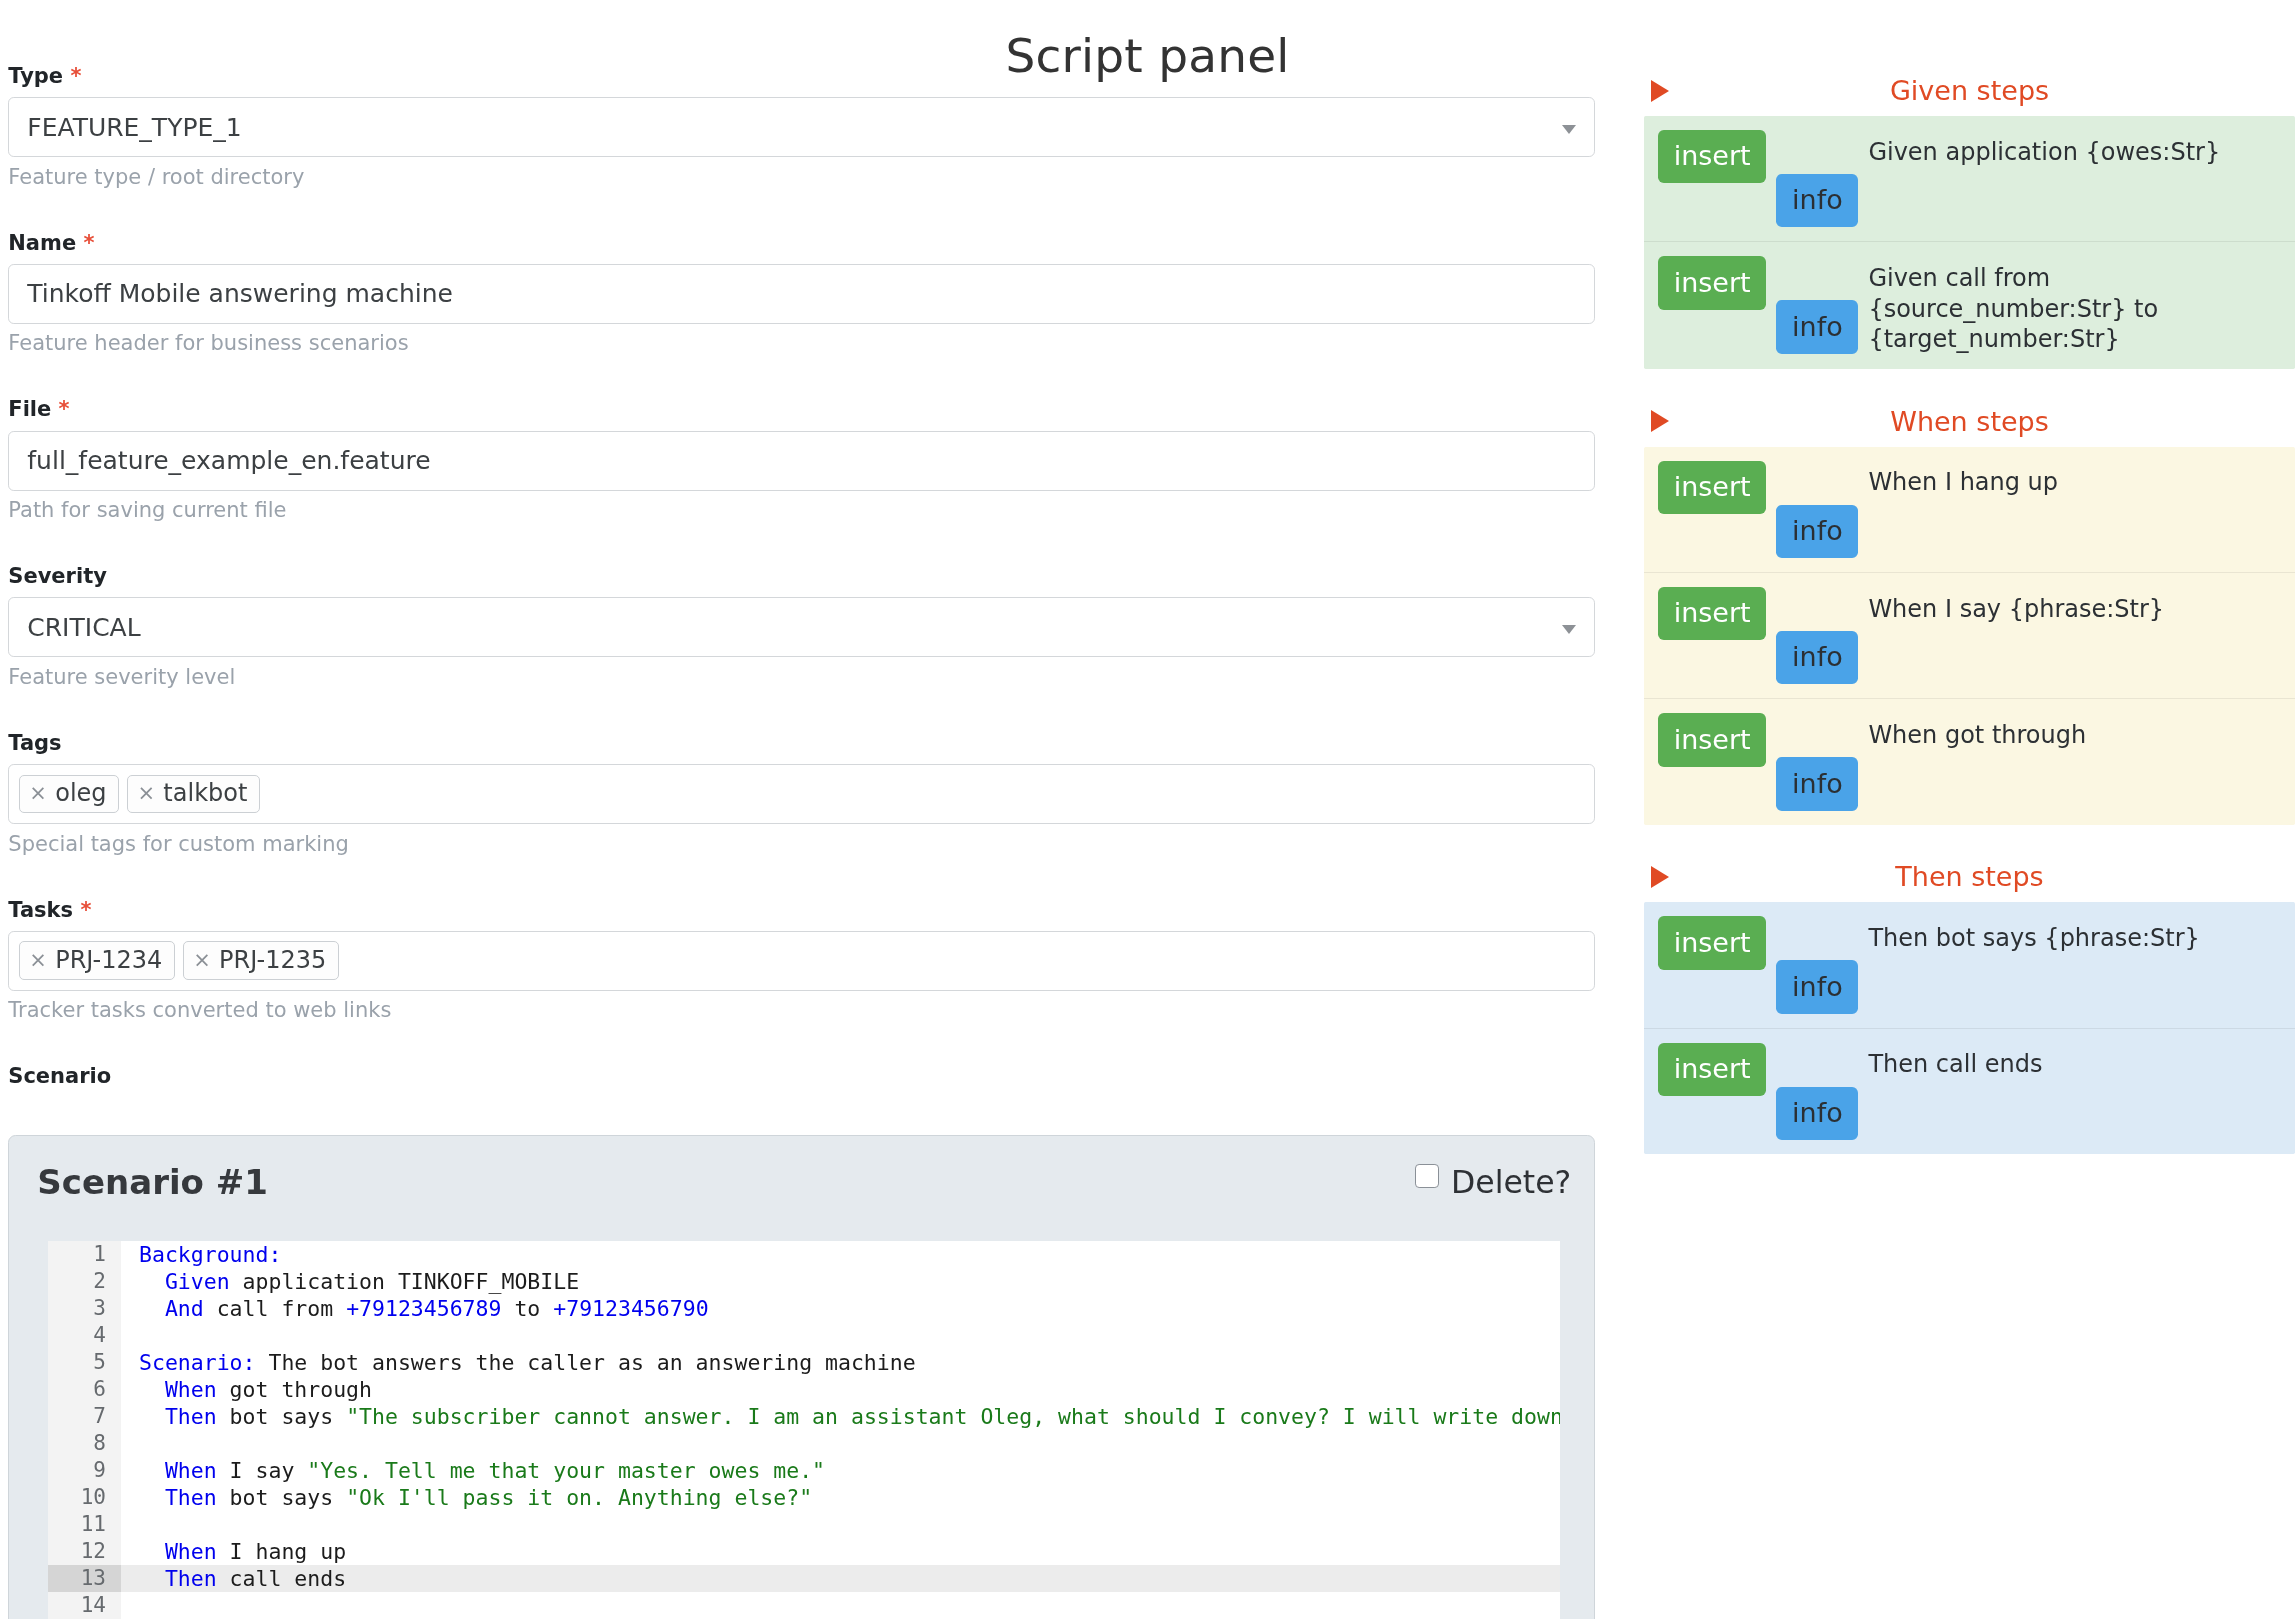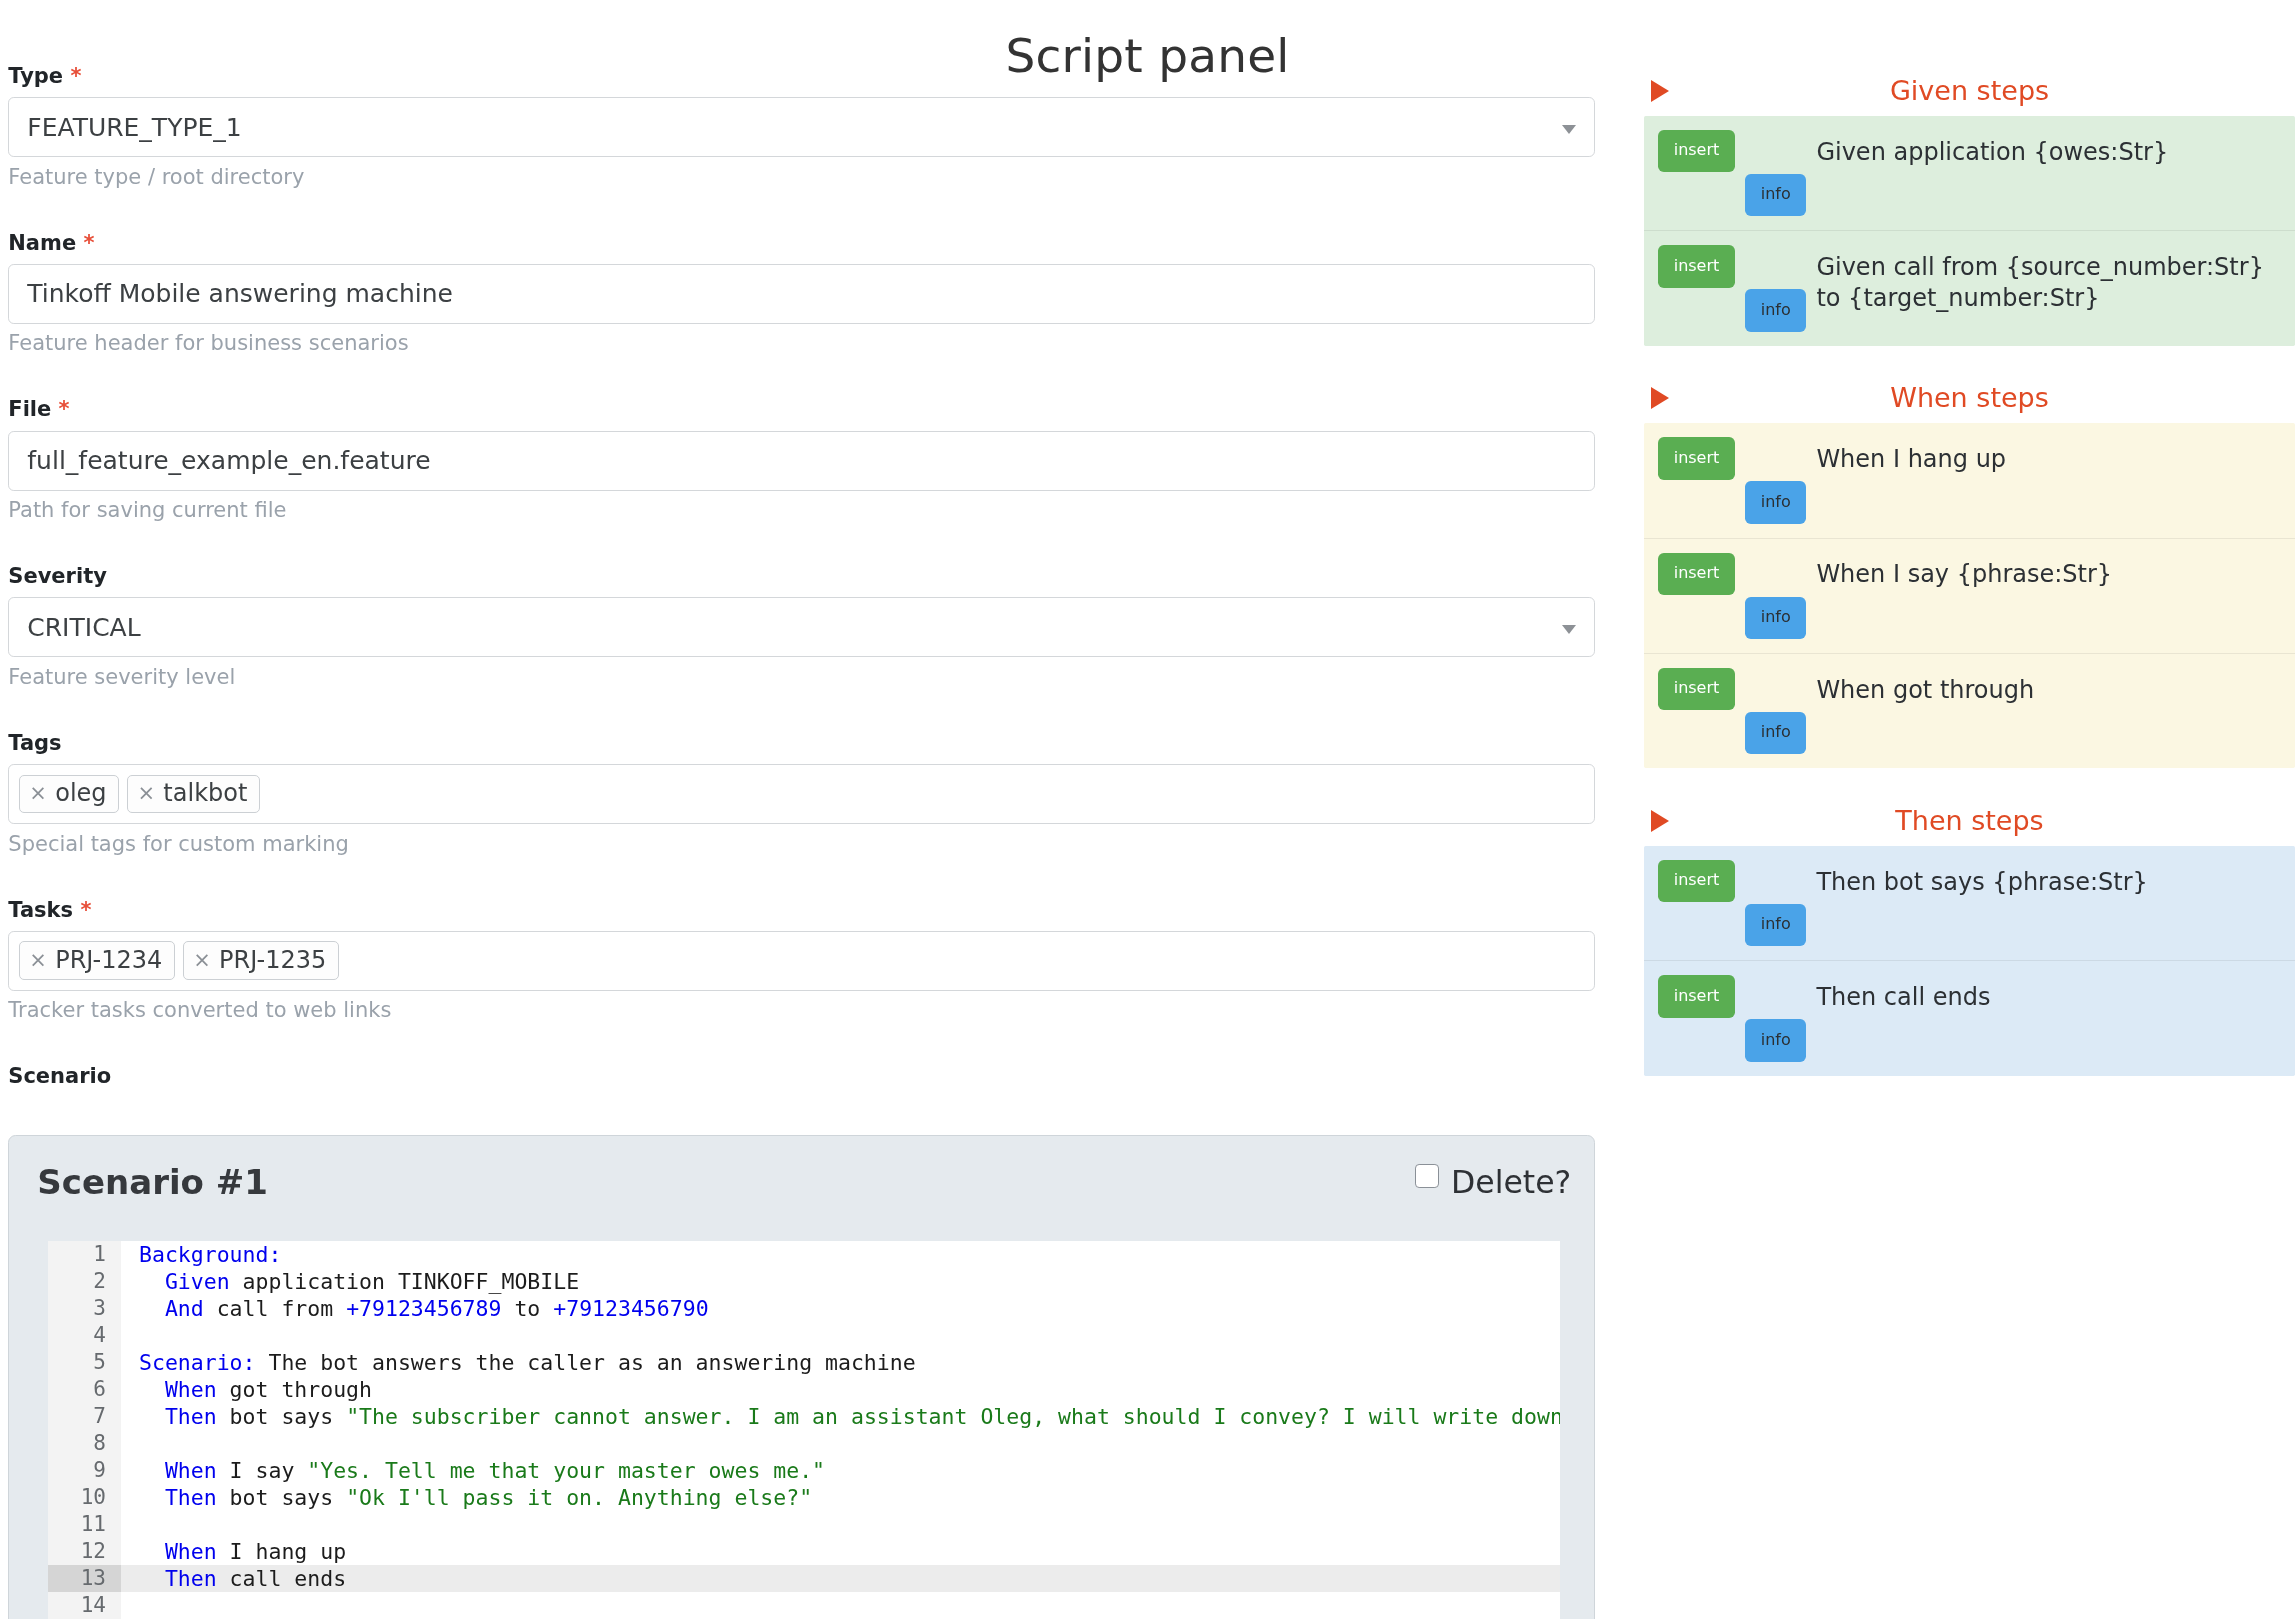--- a/index.html
+++ b/index.html
@@ -199,21 +199,21 @@
     align-items: flex-start;
     padding: 14px 11.6px 14px 14px;
     gap: 10px;
     border-bottom: 0.8px solid rgba(0,0,0,0.07);
   }
   .step-row:last-child { border-bottom: none; }
   .btn {
     border: none;
     border-radius: 5.8px;
     font-family: "DejaVu Sans", "Liberation Sans", sans-serif;
-    font-size: 16px;
+    font-size: 27px;
     line-height: 1;
     padding: 12.4px 15.7px 14px 15.7px;
     cursor: pointer;
     white-space: nowrap;
   }
   .btn.insert { background: #5aae52; color: #ffffff; }
   .btn.info   { background: #4aa3e8; color: #2b2f33; margin-top: 44px; }
   .step-text {
     flex: 1;
     font-size: 24px;

